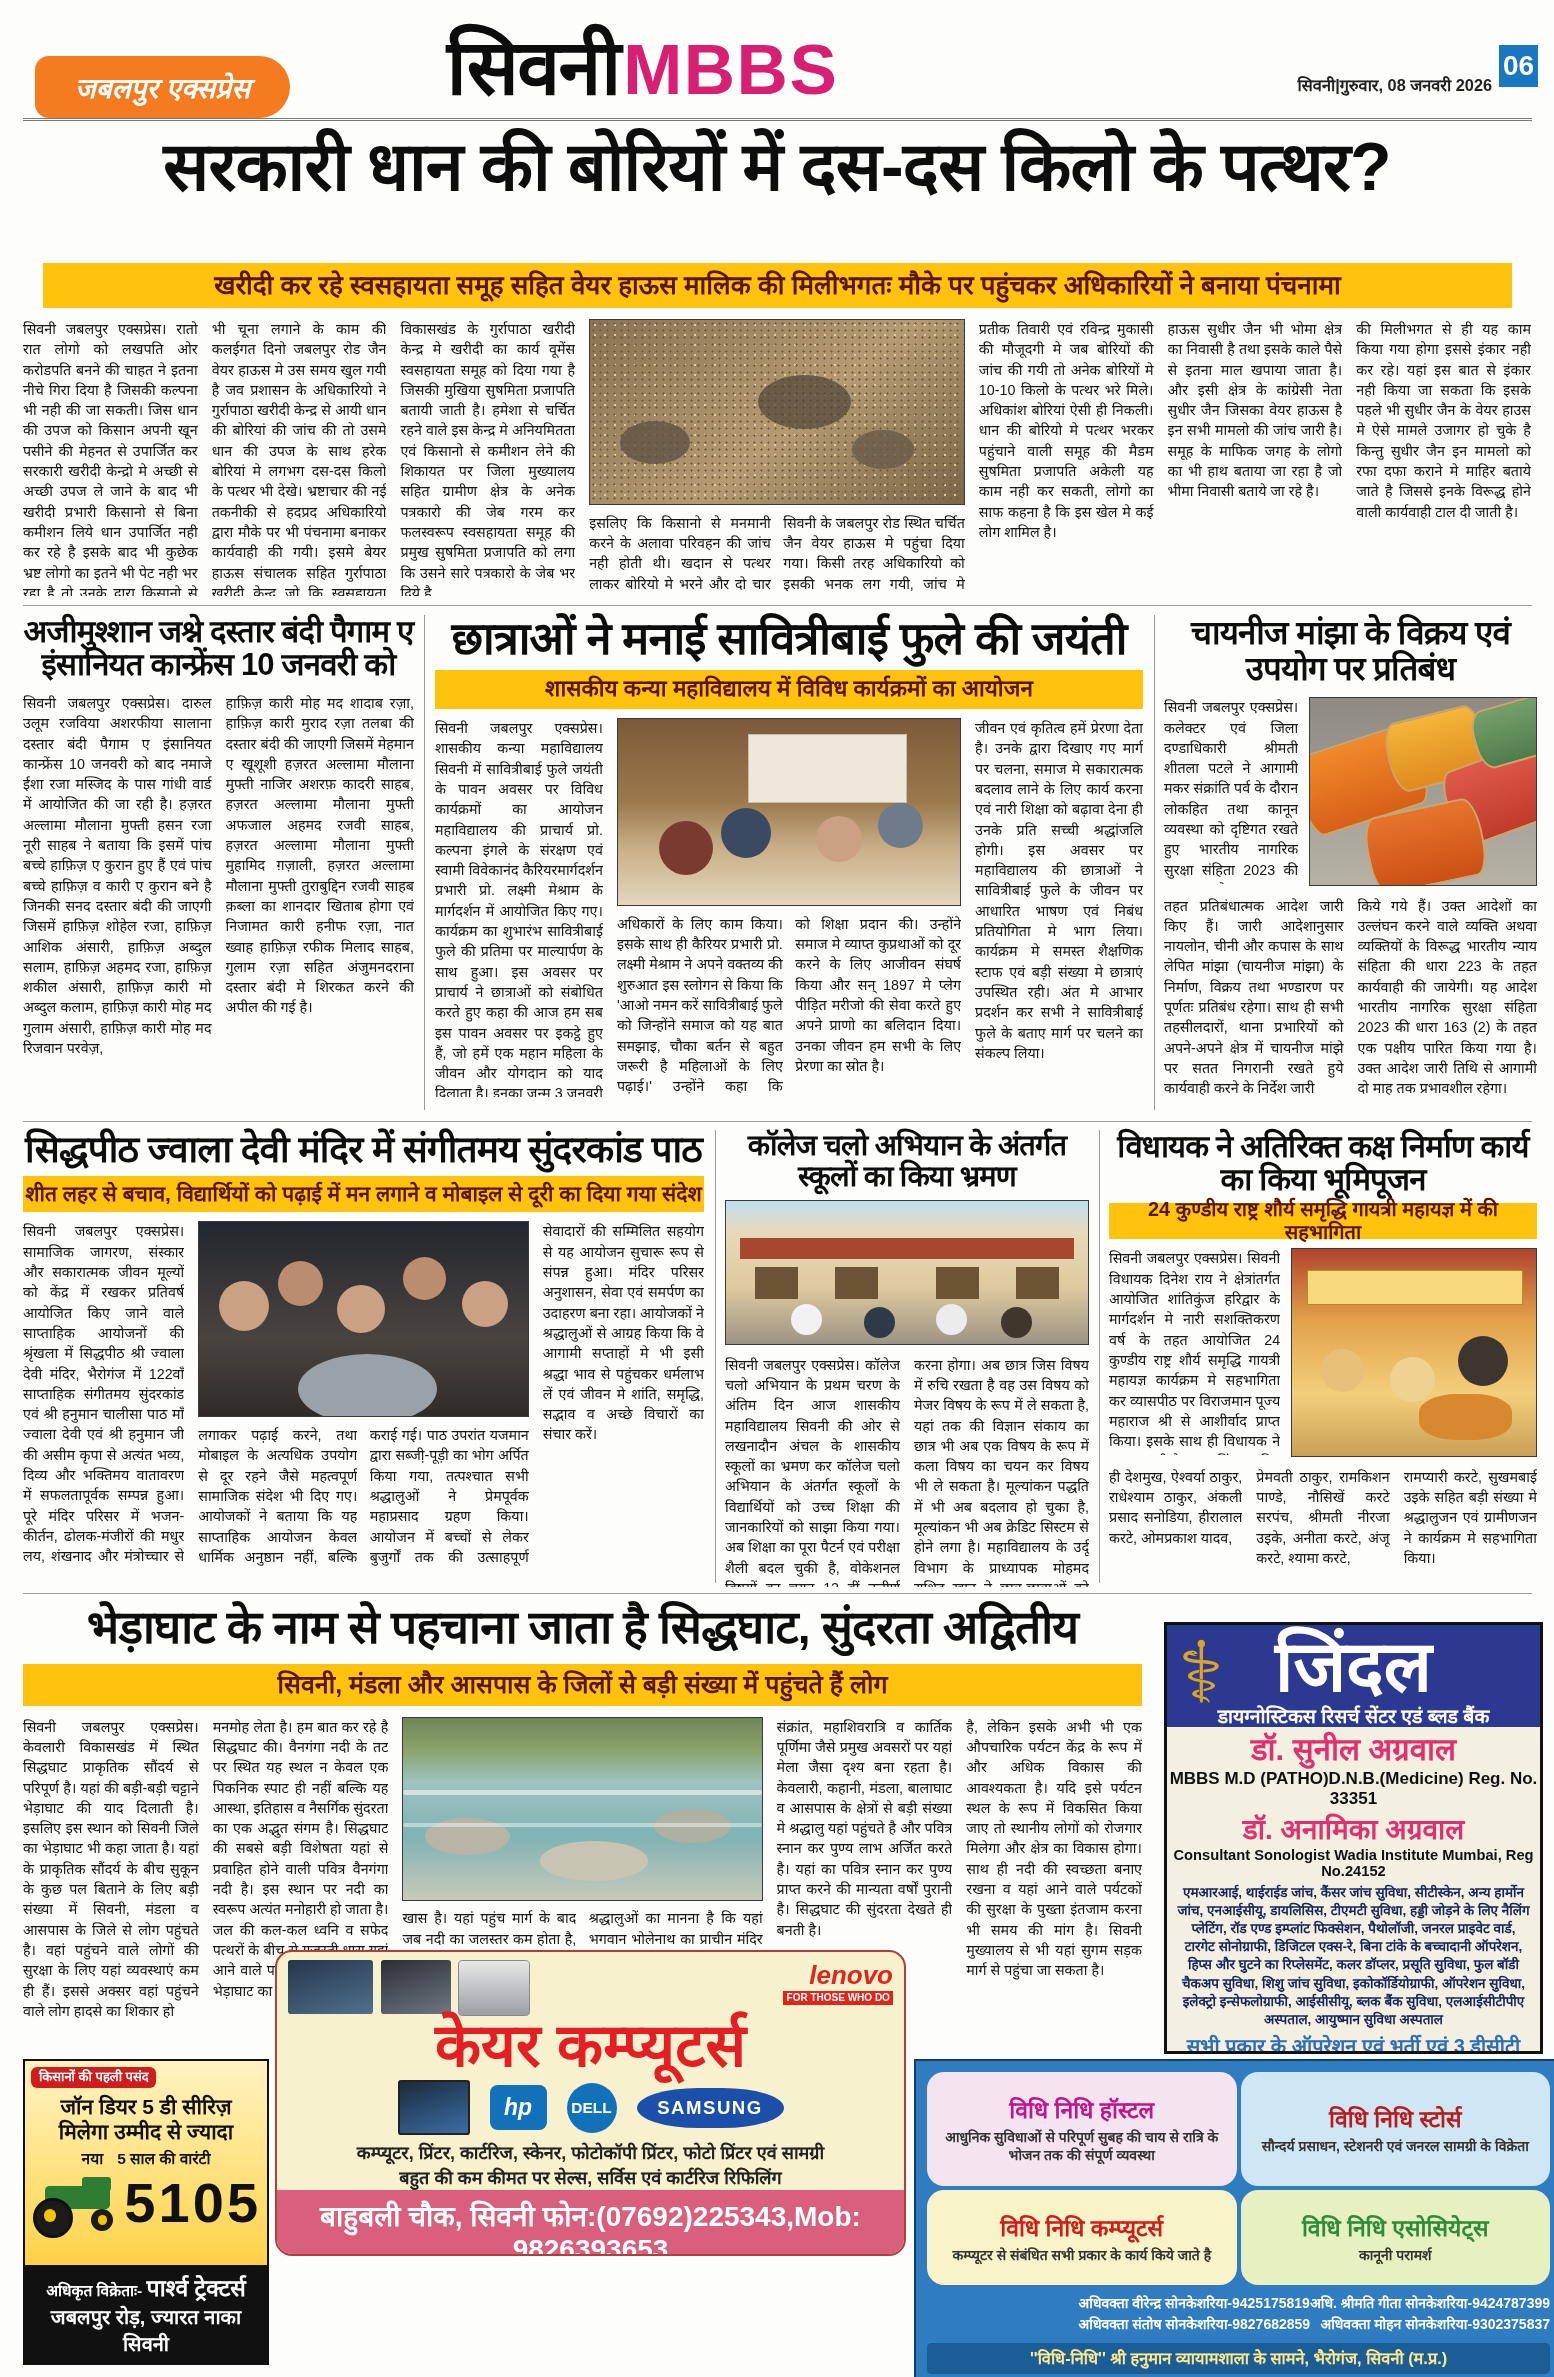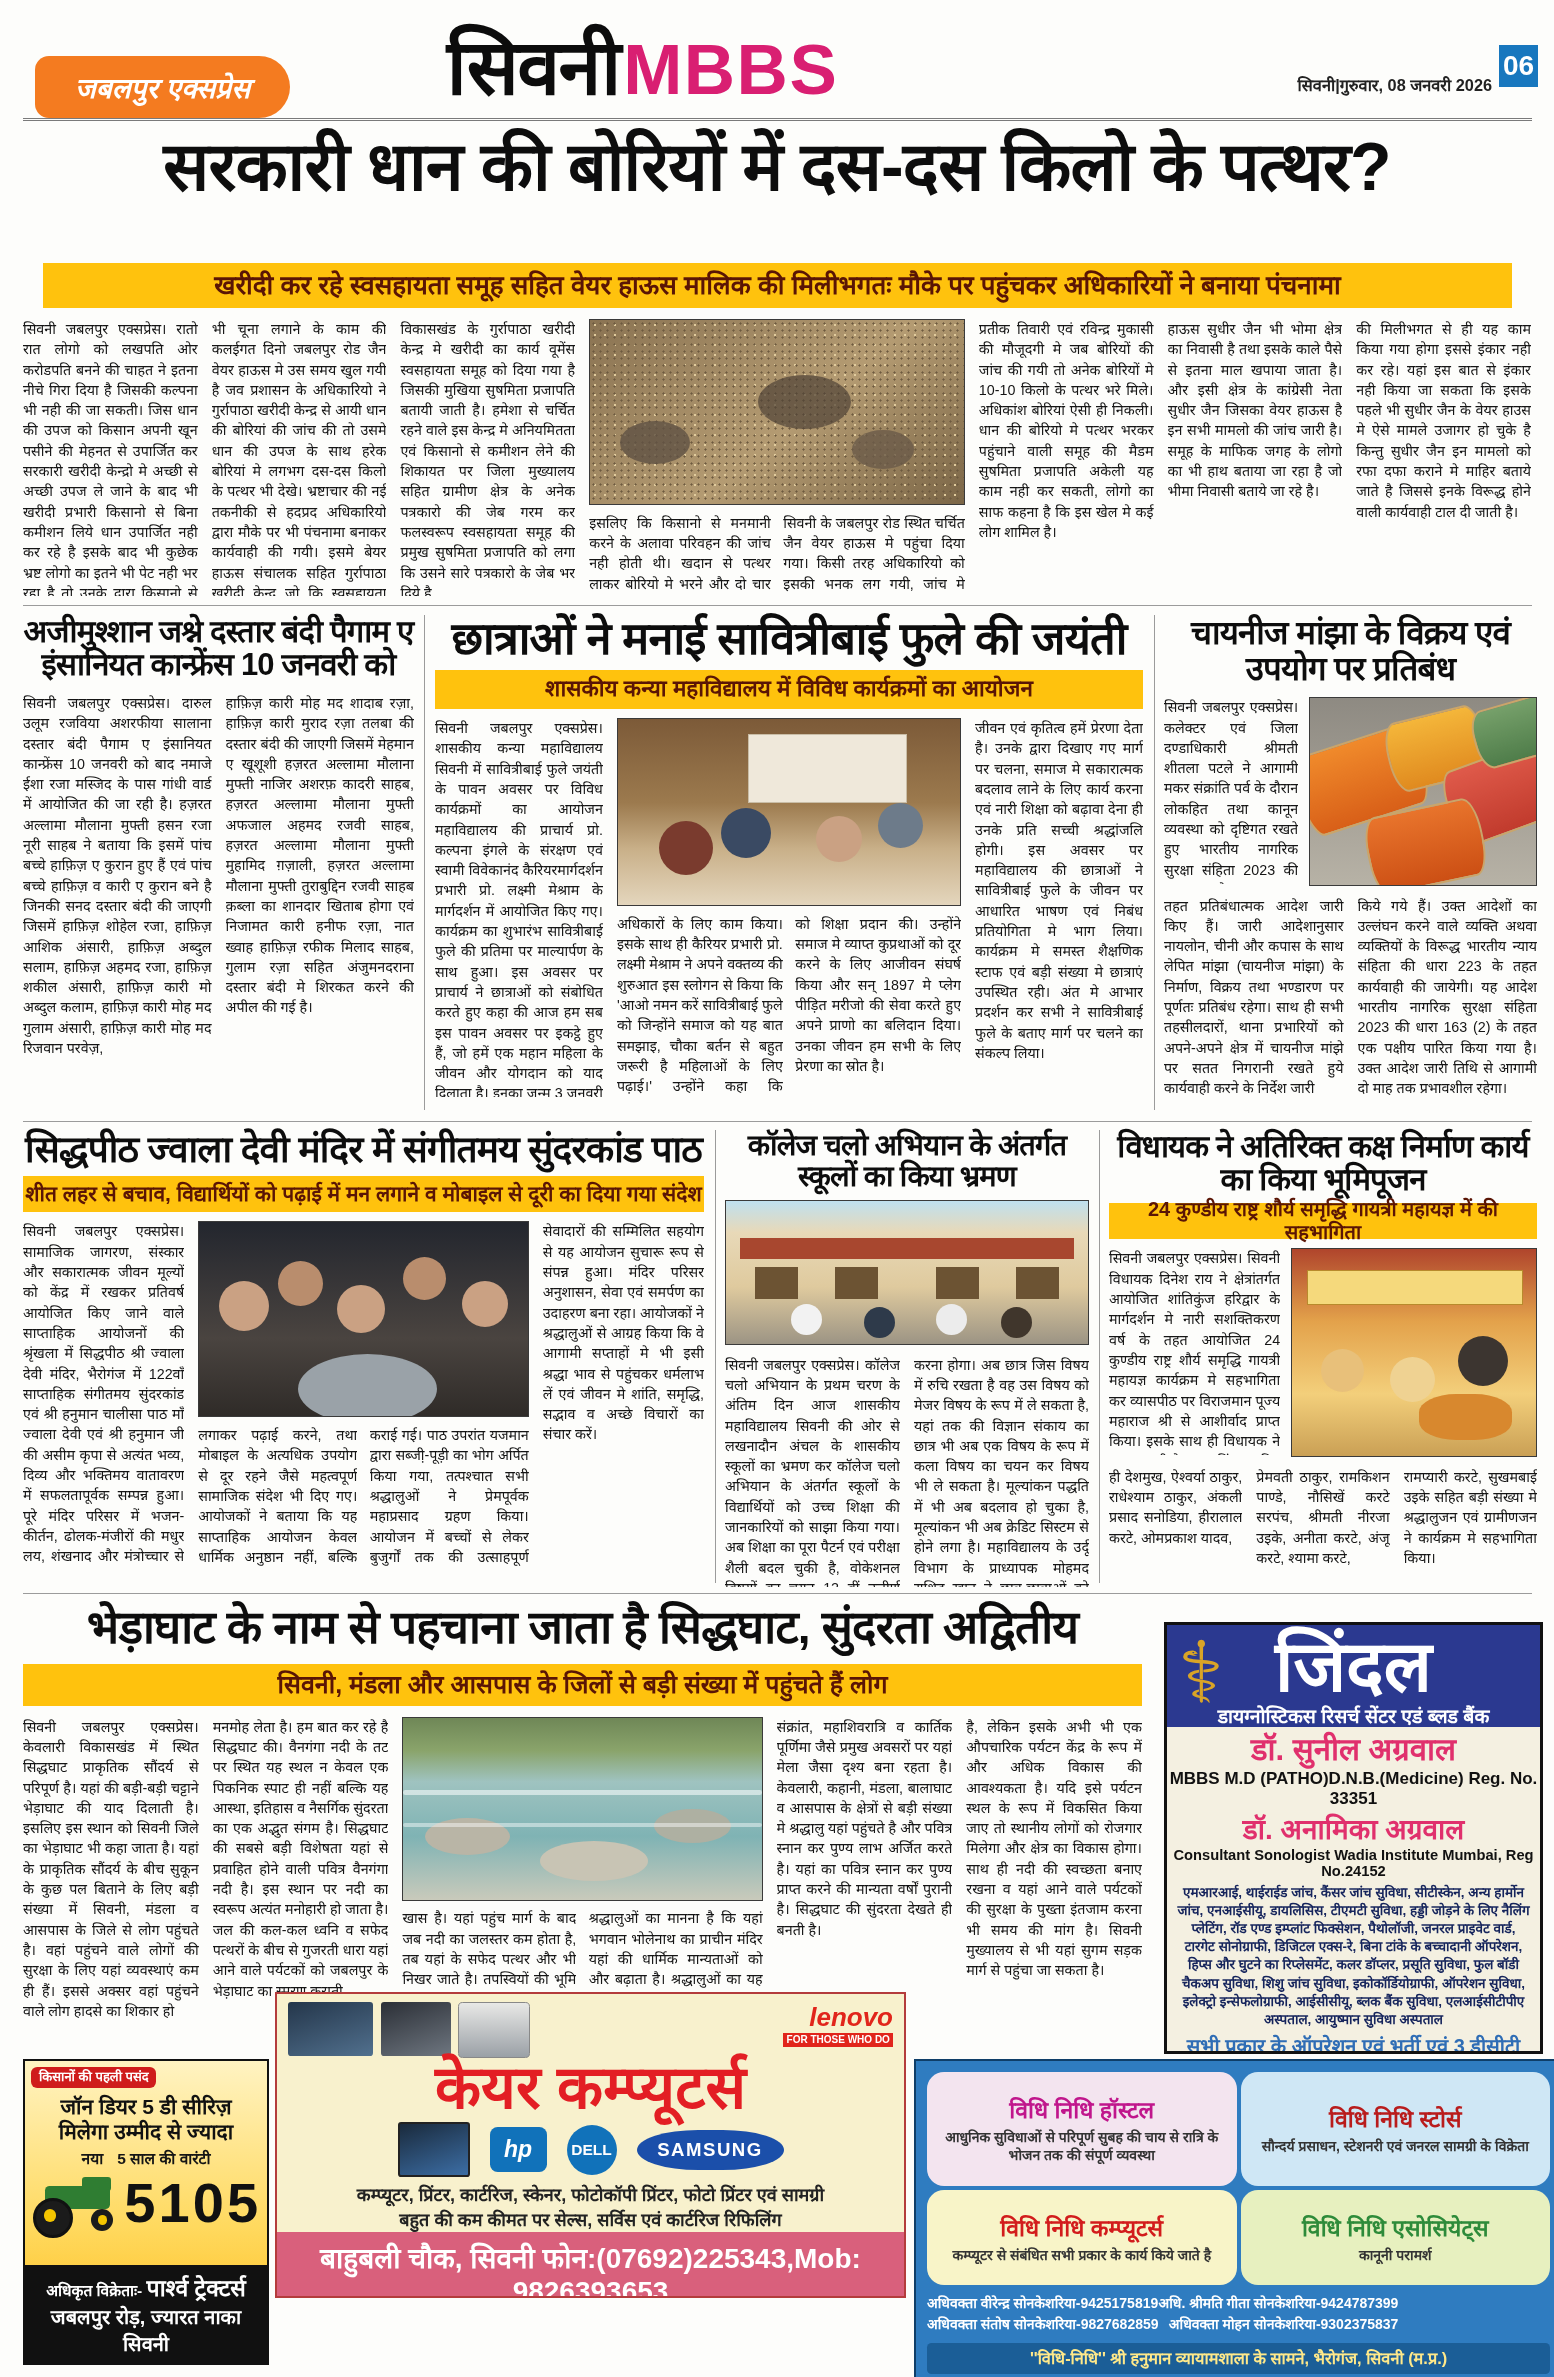--- a/index.html
+++ b/index.html
@@ -74,21 +74,21 @@
   .brandrow{display:flex;align-items:center;justify-content:center;gap:20px;}
   .logo-hp{background:#1172ba;color:#fff;border-radius:7.7px;width:57px;height:45px;display:flex;align-items:center;justify-content:center;font-weight:900;font-style:italic;font-size:23px;}
   .logo-dell{background:#1172ba;color:#fff;border-radius:50%;width:50px;height:50px;display:flex;align-items:center;justify-content:center;font-weight:900;font-size:15.5px;}
   .logo-sam{background:#1b4faa;color:#fff;border-radius:50%/60%;width:147px;height:40px;display:flex;align-items:center;justify-content:center;font-weight:900;font-size:18.6px;letter-spacing:1.5px;}
   .lenovo{color:#e1251b;font-weight:900;font-size:26px;font-style:italic;}
   .vidhi{background:#2f7cc0;border:2.3px solid #0f3e68;display:flex;flex-direction:column;padding:11px;gap:7.7px;overflow:hidden;}
   .vgrid{display:grid;grid-template-columns:1fr 1fr;gap:4px;flex:1;}
   .vbox{border-radius:17px;padding:6.2px 9.3px;text-align:center;display:flex;flex-direction:column;justify-content:center;}
   .vbox h4{margin:0 0 3.1px 0;font-size:23px;font-weight:900;}
   .vbox p{margin:0;font-size:14px;font-weight:700;color:#333;line-height:1.3;}
-  .vcontacts{display:flex;justify-content:flex-start;color:#fff;font-weight:900;font-size:14px;line-height:1.5;}
+  .vcontacts{display:flex;justify-content:flex-end;color:#fff;font-weight:900;font-size:14px;line-height:1.5;}
   .vfoot{background:#1b5e97;color:#ffe98a;font-weight:900;font-size:16.3px;text-align:center;padding:4.6px 1.5px;border-radius:4.6px;}
 </style>
 </head>
 <body>
 
 <div class="abs edition-badge" style="left:35px;top:56px;width:255px;height:62px;">जबलपुर एक्सप्रेस</div>
 <div class="abs" style="left:364px;top:29px;width:557px;text-align:center;">
   <span class="mast-title">सिवनी</span>
   <span class="mast-plus">MBBS</span>
 </div>
@@ -300,21 +300,21 @@
   </div>
   <div class="t-foot">
     <div style="font-size:15.5px;font-weight:700;">
       <span>अधिकृत विक्रेताः-</span>
       <span style="font-size:23px;font-weight:900;">पार्श्व ट्रेक्टर्स</span>
     </div>
     <div style="font-size:20px;font-weight:900;">जबलपुर रोड़, ज्यारत नाका सिवनी</div>
   </div>
 </div>
 
-<div class="abs care" style="left:275px;top:1992px;width:627px;height:302px;">
+<div class="abs care" style="left:275px;top:1950px;width:627px;height:302px;border-radius:17px;">
   <div style="display:flex;justify-content:space-between;align-items:flex-start;padding:7.7px 11px 0 11px;">
     <div style="display:flex;gap:7.7px;">
       <div style="width:85px;height:54px;background:linear-gradient(160deg,#24364a,#51708e);border-radius:3.1px;"></div>
       <div style="width:70px;height:54px;background:linear-gradient(160deg,#2b2f36,#6e7680);border-radius:3.1px;"></div>
       <div style="width:70px;height:54px;background:linear-gradient(180deg,#e8e8e6,#9aa0a6);border-radius:4.6px;border:0.8px solid #888;"></div>
     </div>
     <div style="text-align:right;">
       <div class="lenovo">lenovo</div>
       <div style="background:#e1251b;color:#fff;font-size:10px;font-weight:900;padding:1.5px 3.1px;width:max-content;margin-left:auto;">FOR THOSE WHO DO</div>
     </div>

